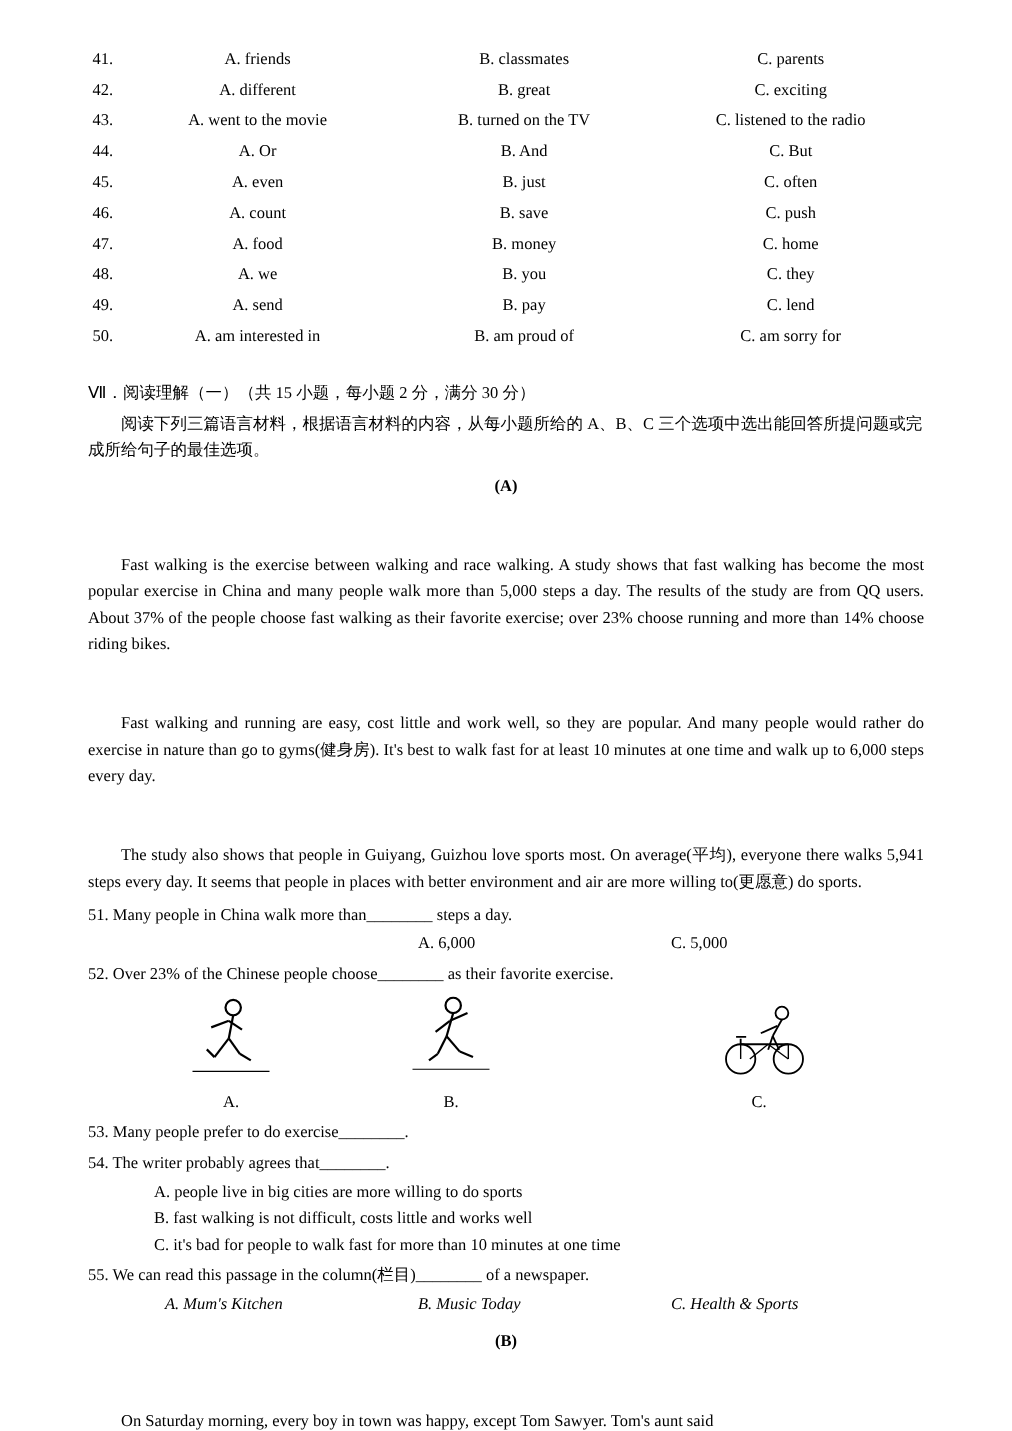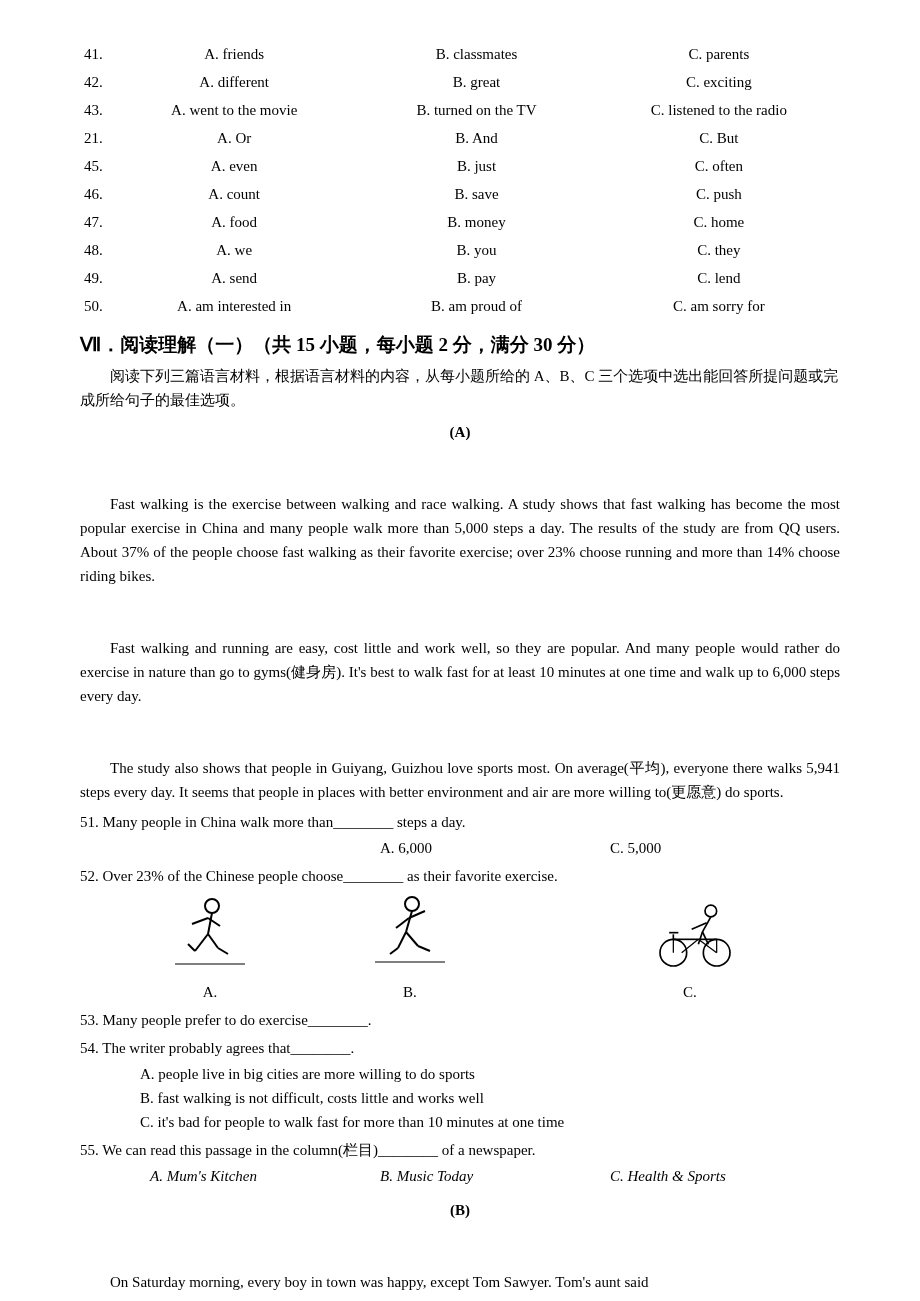--- a/index.html
+++ b/index.html
@@ -29,23 +29,23 @@
     .q-num {
       min-width: 30px;
       white-space: nowrap;
       margin-top: 31px;
     }
     .q-option {
       min-width: 220px;
       text-align: center;
     }
     .section-header {
-      font-size: 19px;
-      font-weight: bold;
-      margin: 10px 0 4px 0;
+      font-size: 15px;
+      font-weight: normal;
+      margin: 26px 0 4px 0;
     }
     .section-instruction {
       margin-bottom: 6px;
       text-indent: 2em;
     }
     .passage-title {
       text-align: center;
       font-weight: bold;
       margin: 8px 0;
     }
@@ -121,21 +121,21 @@
       <td class="q-option">B. great</td>
       <td class="q-option">C. exciting</td>
     </tr>
       <tr>
       <td class="q-num">43.</td>
       <td class="q-option">A. went to the movie</td>
       <td class="q-option">B. turned on the TV</td>
       <td class="q-option">C. listened to the radio</td>
     </tr>
       <tr>
-      <td class="q-num">21.</td>
+      <td class="q-num">44.</td>
       <td class="q-option">A. Or</td>
       <td class="q-option">B. And</td>
       <td class="q-option">C. But</td>
     </tr>
       <tr>
       <td class="q-num">45.</td>
       <td class="q-option">A. even</td>
       <td class="q-option">B. just</td>
       <td class="q-option">C. often</td>
     </tr>

